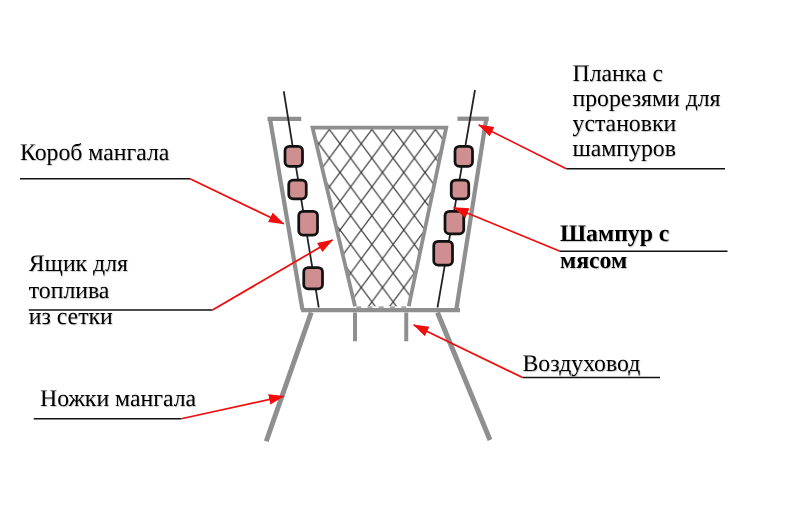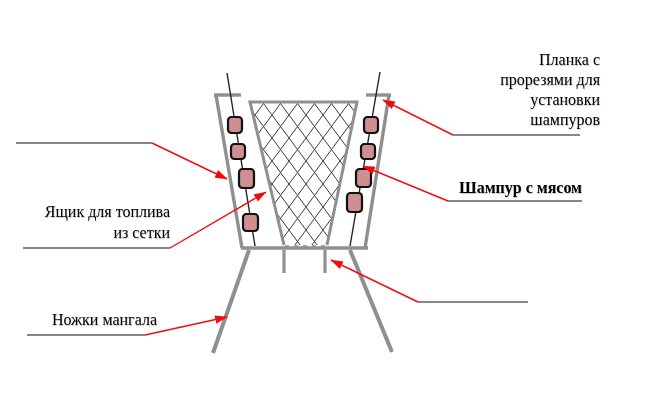--- a/index.html
+++ b/index.html
@@ -69,23 +69,23 @@
     stroke: var(--color-arrow, #ff0000);
     stroke-width: 1.4;
     fill: none;
   }
   .arrowhead {
     fill: var(--color-arrow, #ff0000);
   }
   .label {
     position: absolute;
     color: var(--color-text, #000000);
-    font-size: 16px;
+    font-size: 19px;
     line-height: 21px;
-    text-align: right;
+    text-align: left;
     white-space: pre-line;
     text-shadow: 0.6px 0.8px 0.8px rgba(90,90,90,0.35);
   }
   .label.tight {
     line-height: 20px;
   }
 </style>
 </head>
 <body>
 
@@ -140,27 +140,29 @@
     <line class="underline" x1="418" y1="302" x2="528" y2="302"></line>
 
     <line class="red-arrow" marker-end="url(#arrowTip)" x1="152" y1="143" x2="227" y2="179"></line>
     <line class="red-arrow" marker-end="url(#arrowTip)" x1="170" y1="248" x2="266" y2="192"></line>
     <line class="red-arrow" marker-end="url(#arrowTip)" x1="145" y1="335" x2="227" y2="317"></line>
     <line class="red-arrow" marker-end="url(#arrowTip)" x1="453" y1="135" x2="383" y2="100"></line>
     <line class="red-arrow" marker-end="url(#arrowTip)" x1="448" y1="201" x2="363" y2="166"></line>
     <line class="red-arrow" marker-end="url(#arrowTip)" x1="418" y1="302" x2="331" y2="260"></line>
   </svg>
 
+  <div class="label" style="left:16px; top:112px; width:136px;">Короб мангала</div>
 
   <div class="label" style="left:23px; top:201px; width:147px;">Ящик для топлива
 из сетки</div>
 
   <div class="label" style="left:32px; top:309px; width:125px;font-family:Liberation Serif, serif;">Ножки мангала</div>
 
   <div class="label tight" style="left:458px; top:50px; width:142px;">Планка с
 прорезями для
 установки
 шампуров</div>
 
   <div class="label" style="left:448px; top:177px; width:134px;font-weight:bold;">Шампур с мясом</div>
 
+  <div class="label" style="left:418px; top:281px; width:110px;">Воздуховод</div>
 
 </div>
 
 </body></html>

